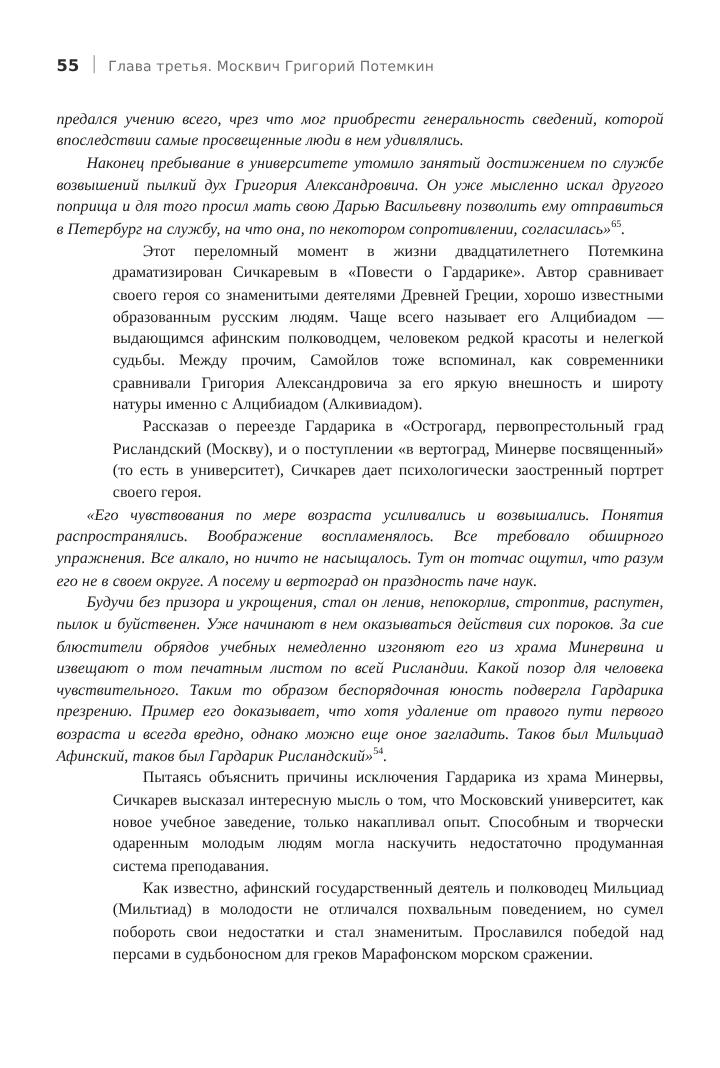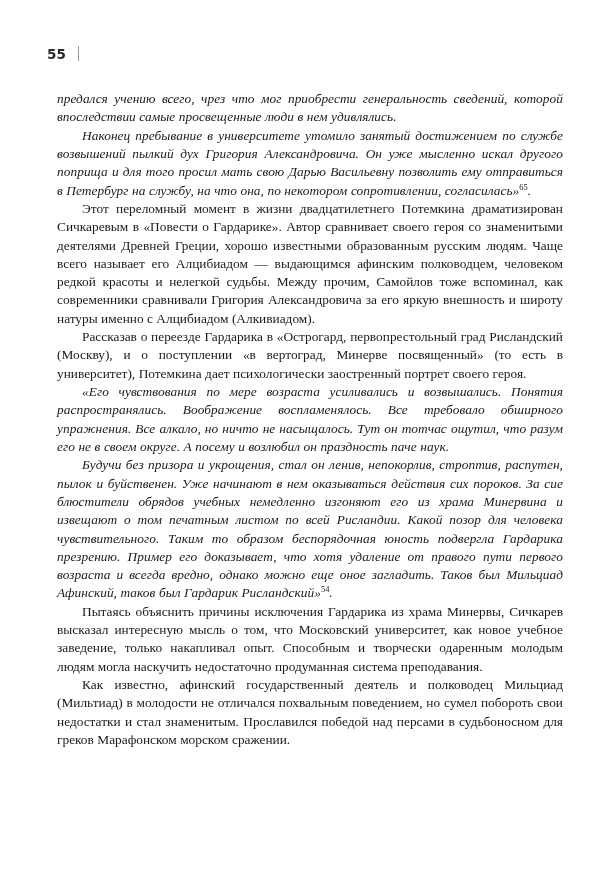--- a/index.html
+++ b/index.html
@@ -53,21 +53,21 @@
     font-family: "DejaVu Sans", "Liberation Sans", sans-serif;
     font-size: 11.6px;
     font-weight: 400;
     color: #6f6f6f;
     letter-spacing: 0.15px;
   }
 
   
   .textblock {
     position: absolute;
-    left: 57px;
+    left: 47px;
     top: 90px;
     width: 506px;
   }
 
   p.para {
     margin: 0;
     text-align: justify;
     text-justify: inter-word;
     font-size: 13.35px;
     line-height: 18.32px;
@@ -78,50 +78,52 @@
   }
   p.para.cont {
     text-indent: 0;
   }
   p.para.italic {
     font-style: italic;
     letter-spacing: 0.05px;
   }
   p.para.roman {
     font-style: normal;
+    margin-left: 47px;
   }
 
   sup.fn {
     font-size: 8.4px;
     vertical-align: super;
     line-height: 0;
     font-style: normal;
     letter-spacing: 0;
   }
 </style>
 </head>
 <body>
 
 <div class="page">
 
   <div class="running-head">
     <span class="rh-folio">55</span>
     <span class="rh-rule"></span>
+    <span class="rh-title">Глава третья. Москвич Григорий Потемкин</span>
   </div>
 
   <div class="textblock">
     <p class="para italic cont">предался учению всего, чрез что мог приобрести генеральность сведений, которой впоследствии самые просвещенные люди в нем удивлялись.</p>
 
     <p class="para italic"><span>Наконец пребывание в университете утомило занятый достижением по службе возвышений пылкий дух Григория Александровича. Он уже мысленно искал другого поприща и для того просил мать свою Дарью Васильевну позволить ему отправиться в Петербург на службу, на что она, по некотором сопротивлении, согласилась»</span><sup class="fn">65</sup><span>.</span></p>
 
     <p class="para roman">Этот переломный момент в жизни двадцатилетнего Потемкина драматизирован Сичкаревым в «Повести о Гардарике». Автор сравнивает своего героя со знаменитыми деятелями Древней Греции, хорошо известными образованным русским людям. Чаще всего называет его Алцибиадом — выдающимся афинским полководцем, человеком редкой красоты и нелегкой судьбы. Между прочим, Самойлов тоже вспоминал, как современники сравнивали Григория Александровича за его яркую внешность и широту натуры именно с Алцибиадом (Алкивиадом).</p>
 
-    <p class="para roman">Рассказав о переезде Гардарика в «Острогард, первопрестольный град Рисландский (Москву), и о поступлении «в вертоград, Минерве посвященный» (то есть в университет), Потемкина дает психологически заостренный портрет своего героя.</p>
+    <p class="para roman">Рассказав о переезде Гардарика в «Острогард, первопрестольный град Рисландский (Москву), и о поступлении «в вертоград, Минерве посвященный» (то есть в университет), Сичкарев дает психологически заостренный портрет своего героя.</p>
 
-    <p class="para italic">«Его чувствования по мере возраста усиливались и возвышались. Понятия распространялись. Воображение воспламенялось. Все требовало обширного упражнения. Все алкало, но ничто не насыщалось. Тут он тотчас ощутил, что разум его не в своем округе. А посему и возлюбил он праздность паче наук.</p>
+    <p class="para italic">«Его чувствования по мере возраста усиливались и возвышались. Понятия распространялись. Воображение воспламенялось. Все требовало обширного упражнения. Все алкало, но ничто не насыщалось. Тут он тотчас ощутил, что разум его не в своем округе. А посему и вертоград он праздность паче наук.</p>
 
     <p class="para italic"><span>Будучи без призора и укрощения, стал он ленив, непокорлив, строптив, распутен, пылок и буйственен. Уже начинают в нем оказываться действия сих пороков. За сие блюстители обрядов учебных немедленно изгоняют его из храма Минервина и извещают о том печатным листом по всей Рисландии. Какой позор для человека чувствительного. Таким то образом беспорядочная юность подвергла Гардарика презрению. Пример его доказывает, что хотя удаление от правого пути первого возраста и всегда вредно, однако можно еще оное загладить. Таков был Мильциад Афинский, таков был Гардарик Рисландский»</span><sup class="fn">54</sup><span>.</span></p>
 
     <p class="para roman">Пытаясь объяснить причины исключения Гардарика из храма Минервы, Сичкарев высказал интересную мысль о том, что Московский университет, как новое учебное заведение, только накапливал опыт. Способным и творчески одаренным молодым людям могла наскучить недостаточно продуманная система преподавания.</p>
 
     <p class="para roman">Как известно, афинский государственный деятель и полководец Мильциад (Мильтиад) в молодости не отличался похвальным поведением, но сумел побороть свои недостатки и стал знаменитым. Прославился победой над персами в судьбоносном для греков Марафонском морском сражении.</p>
   </div>
 
 </div>
 

